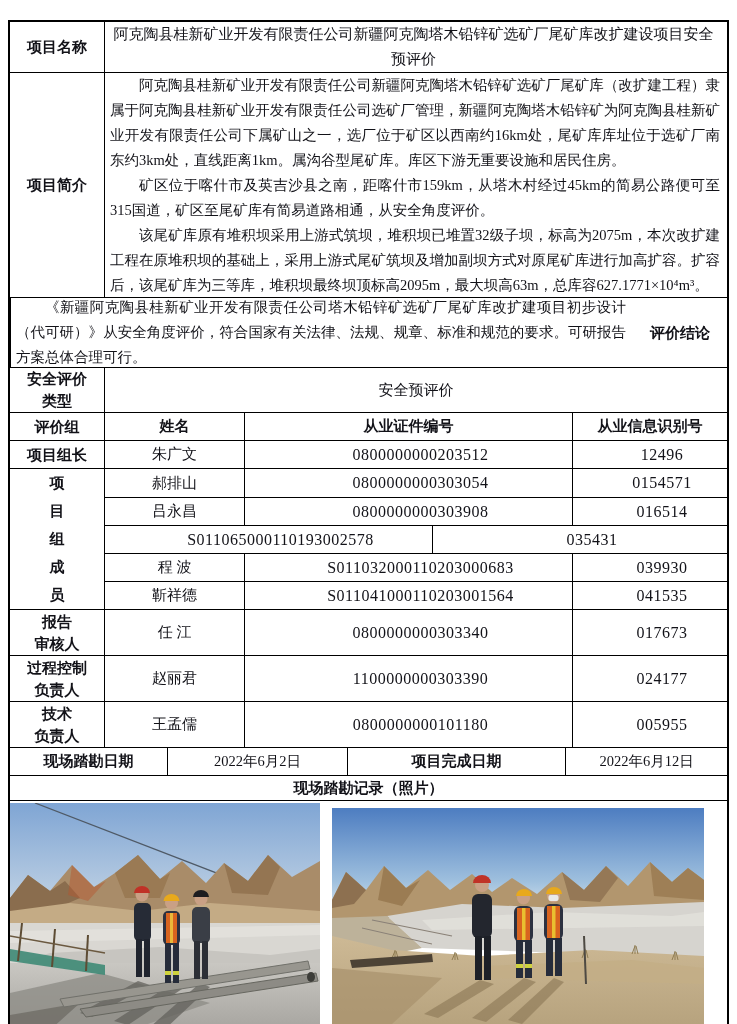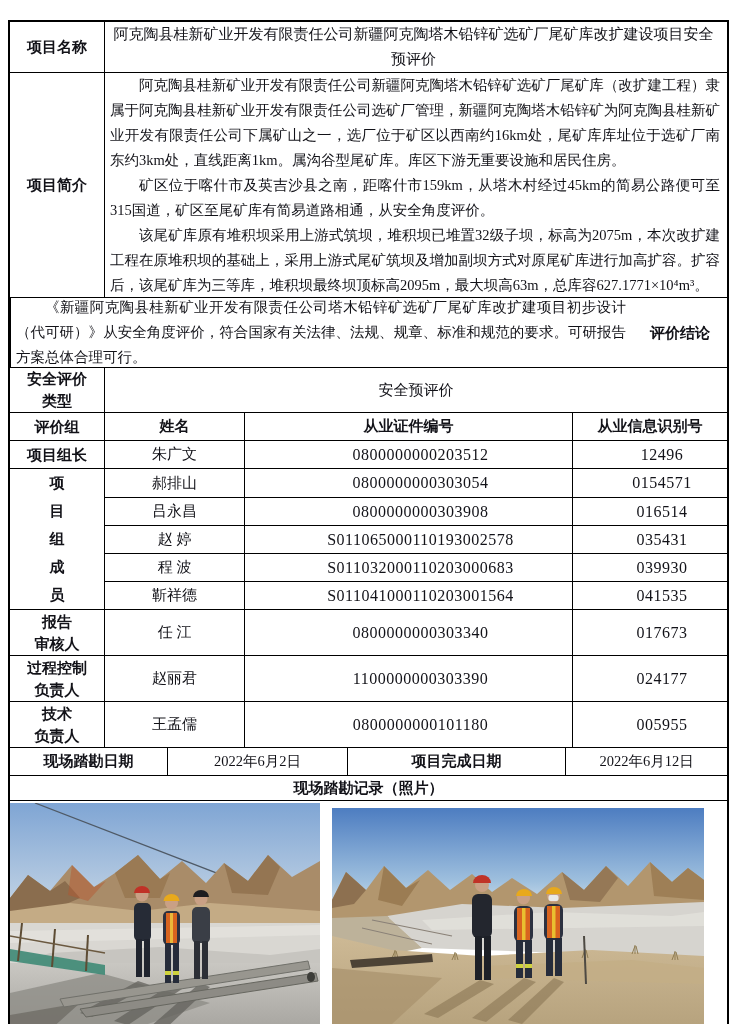--- a/index.html
+++ b/index.html
@@ -120,21 +120,20 @@
         <div class="cell namecol name-val">郝排山</div>
         <div class="cell certcol mono-num">0800000000303054</div>
         <div class="cell idcol mono-num">0154571</div>
       </div>
       <div class="mrow">
         <div class="cell namecol name-val">吕永昌</div>
         <div class="cell certcol mono-num">0800000000303908</div>
         <div class="cell idcol mono-num">016514</div>
       </div>
       <div class="mrow">
-        <div class="cell namecol name-val">赵 婷</div>
         <div class="cell certcol mono-num">S011065000110193002578</div>
         <div class="cell idcol mono-num">035431</div>
       </div>
       <div class="mrow">
         <div class="cell namecol name-val">程 波</div>
         <div class="cell certcol mono-num">S011032000110203000683</div>
         <div class="cell idcol mono-num">039930</div>
       </div>
       <div class="mrow">
         <div class="cell namecol name-val">靳祥德</div>

